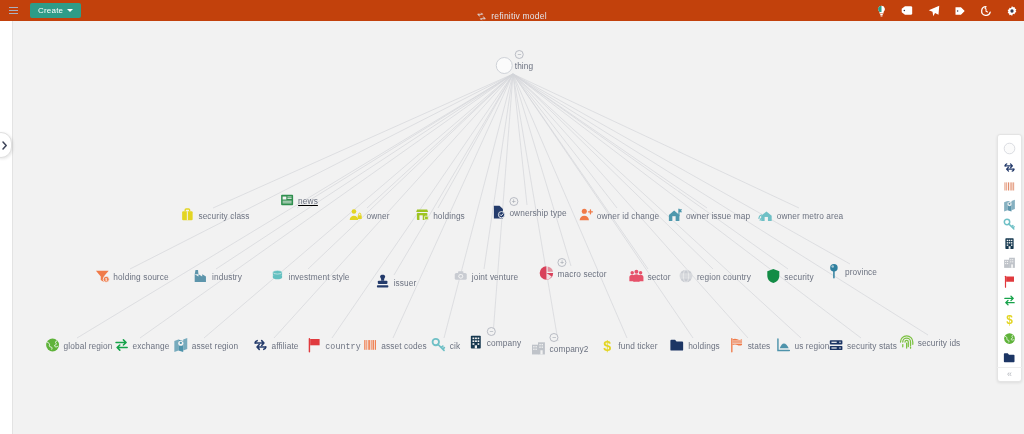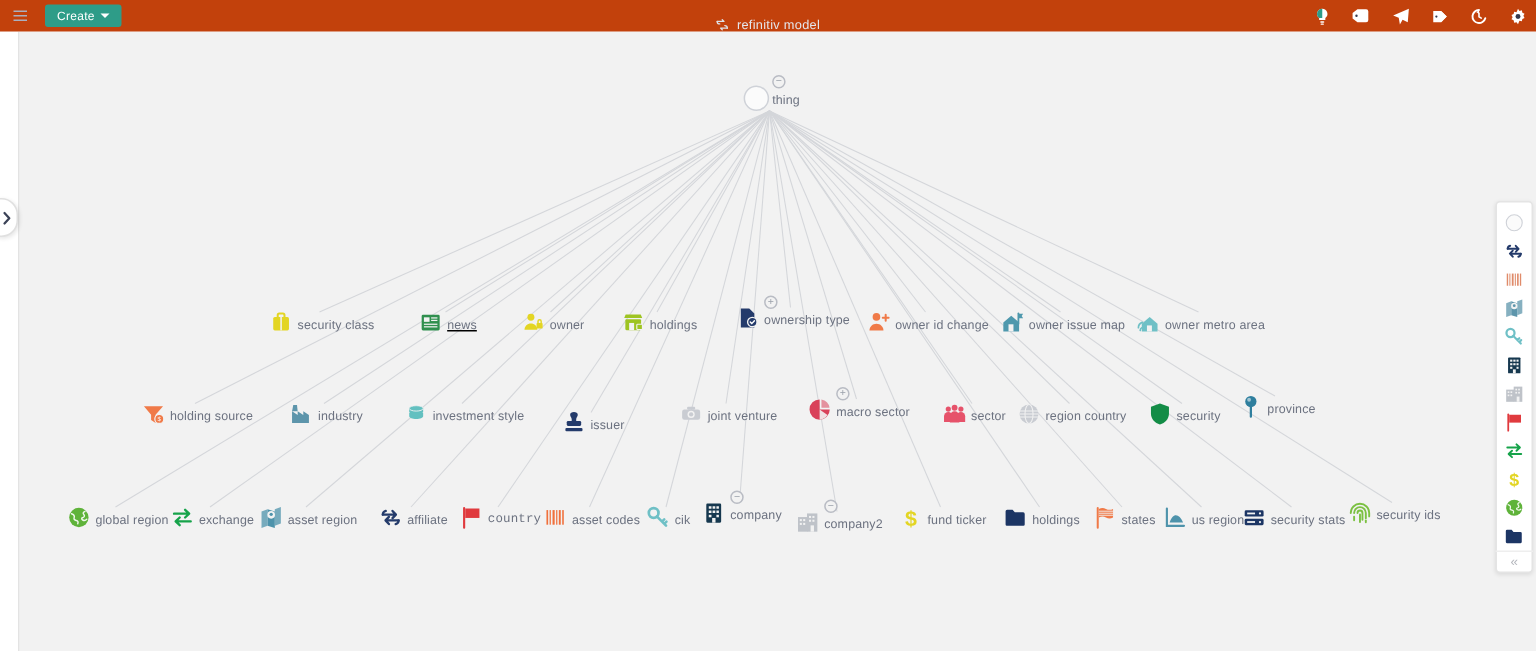--- a/index.html
+++ b/index.html
@@ -250,21 +250,21 @@
       <div class="node" style="left: 213px; top: 183px;">
         <div class="glyph">
           <svg width="18" height="18" viewBox="0 0 24 24">
             <rect x="5" y="7" width="14" height="12" rx="1.4" fill="#e3d523"></rect>
             <path d="M9 7V5.4A1.4 1.4 0 0 1 10.4 4h3.2A1.4 1.4 0 0 1 15 5.4V7" stroke="#e3d523" stroke-width="1.8" fill="none"></path>
             <rect x="11.2" y="7" width="1.6" height="12" fill="#f2f2f2" opacity=".85"></rect>
           </svg>
         </div>
         <div class="lbl">security class</div>
       </div>
-      <div class="node" style="left: 297px; top: 183px; text-decoration: underline;">
+      <div class="node" style="left: 297px; top: 168px; text-decoration: underline;">
         <div class="glyph">
           <svg width="18" height="18" viewBox="0 0 24 24">
             <rect x="4" y="5" width="16" height="14" rx="1.2" fill="#2f8f4e"></rect>
             <rect x="6" y="7.4" width="5" height="4" fill="#f2f2f2"></rect>
             <rect x="12.4" y="7.4" width="5.6" height="1.1" fill="#f2f2f2"></rect>
             <rect x="12.4" y="9.6" width="5.6" height="1.1" fill="#f2f2f2"></rect>
             <rect x="6" y="13" width="12" height="1.1" fill="#f2f2f2"></rect>
             <rect x="6" y="15.3" width="12" height="1.1" fill="#f2f2f2"></rect>
           </svg>
         </div>

